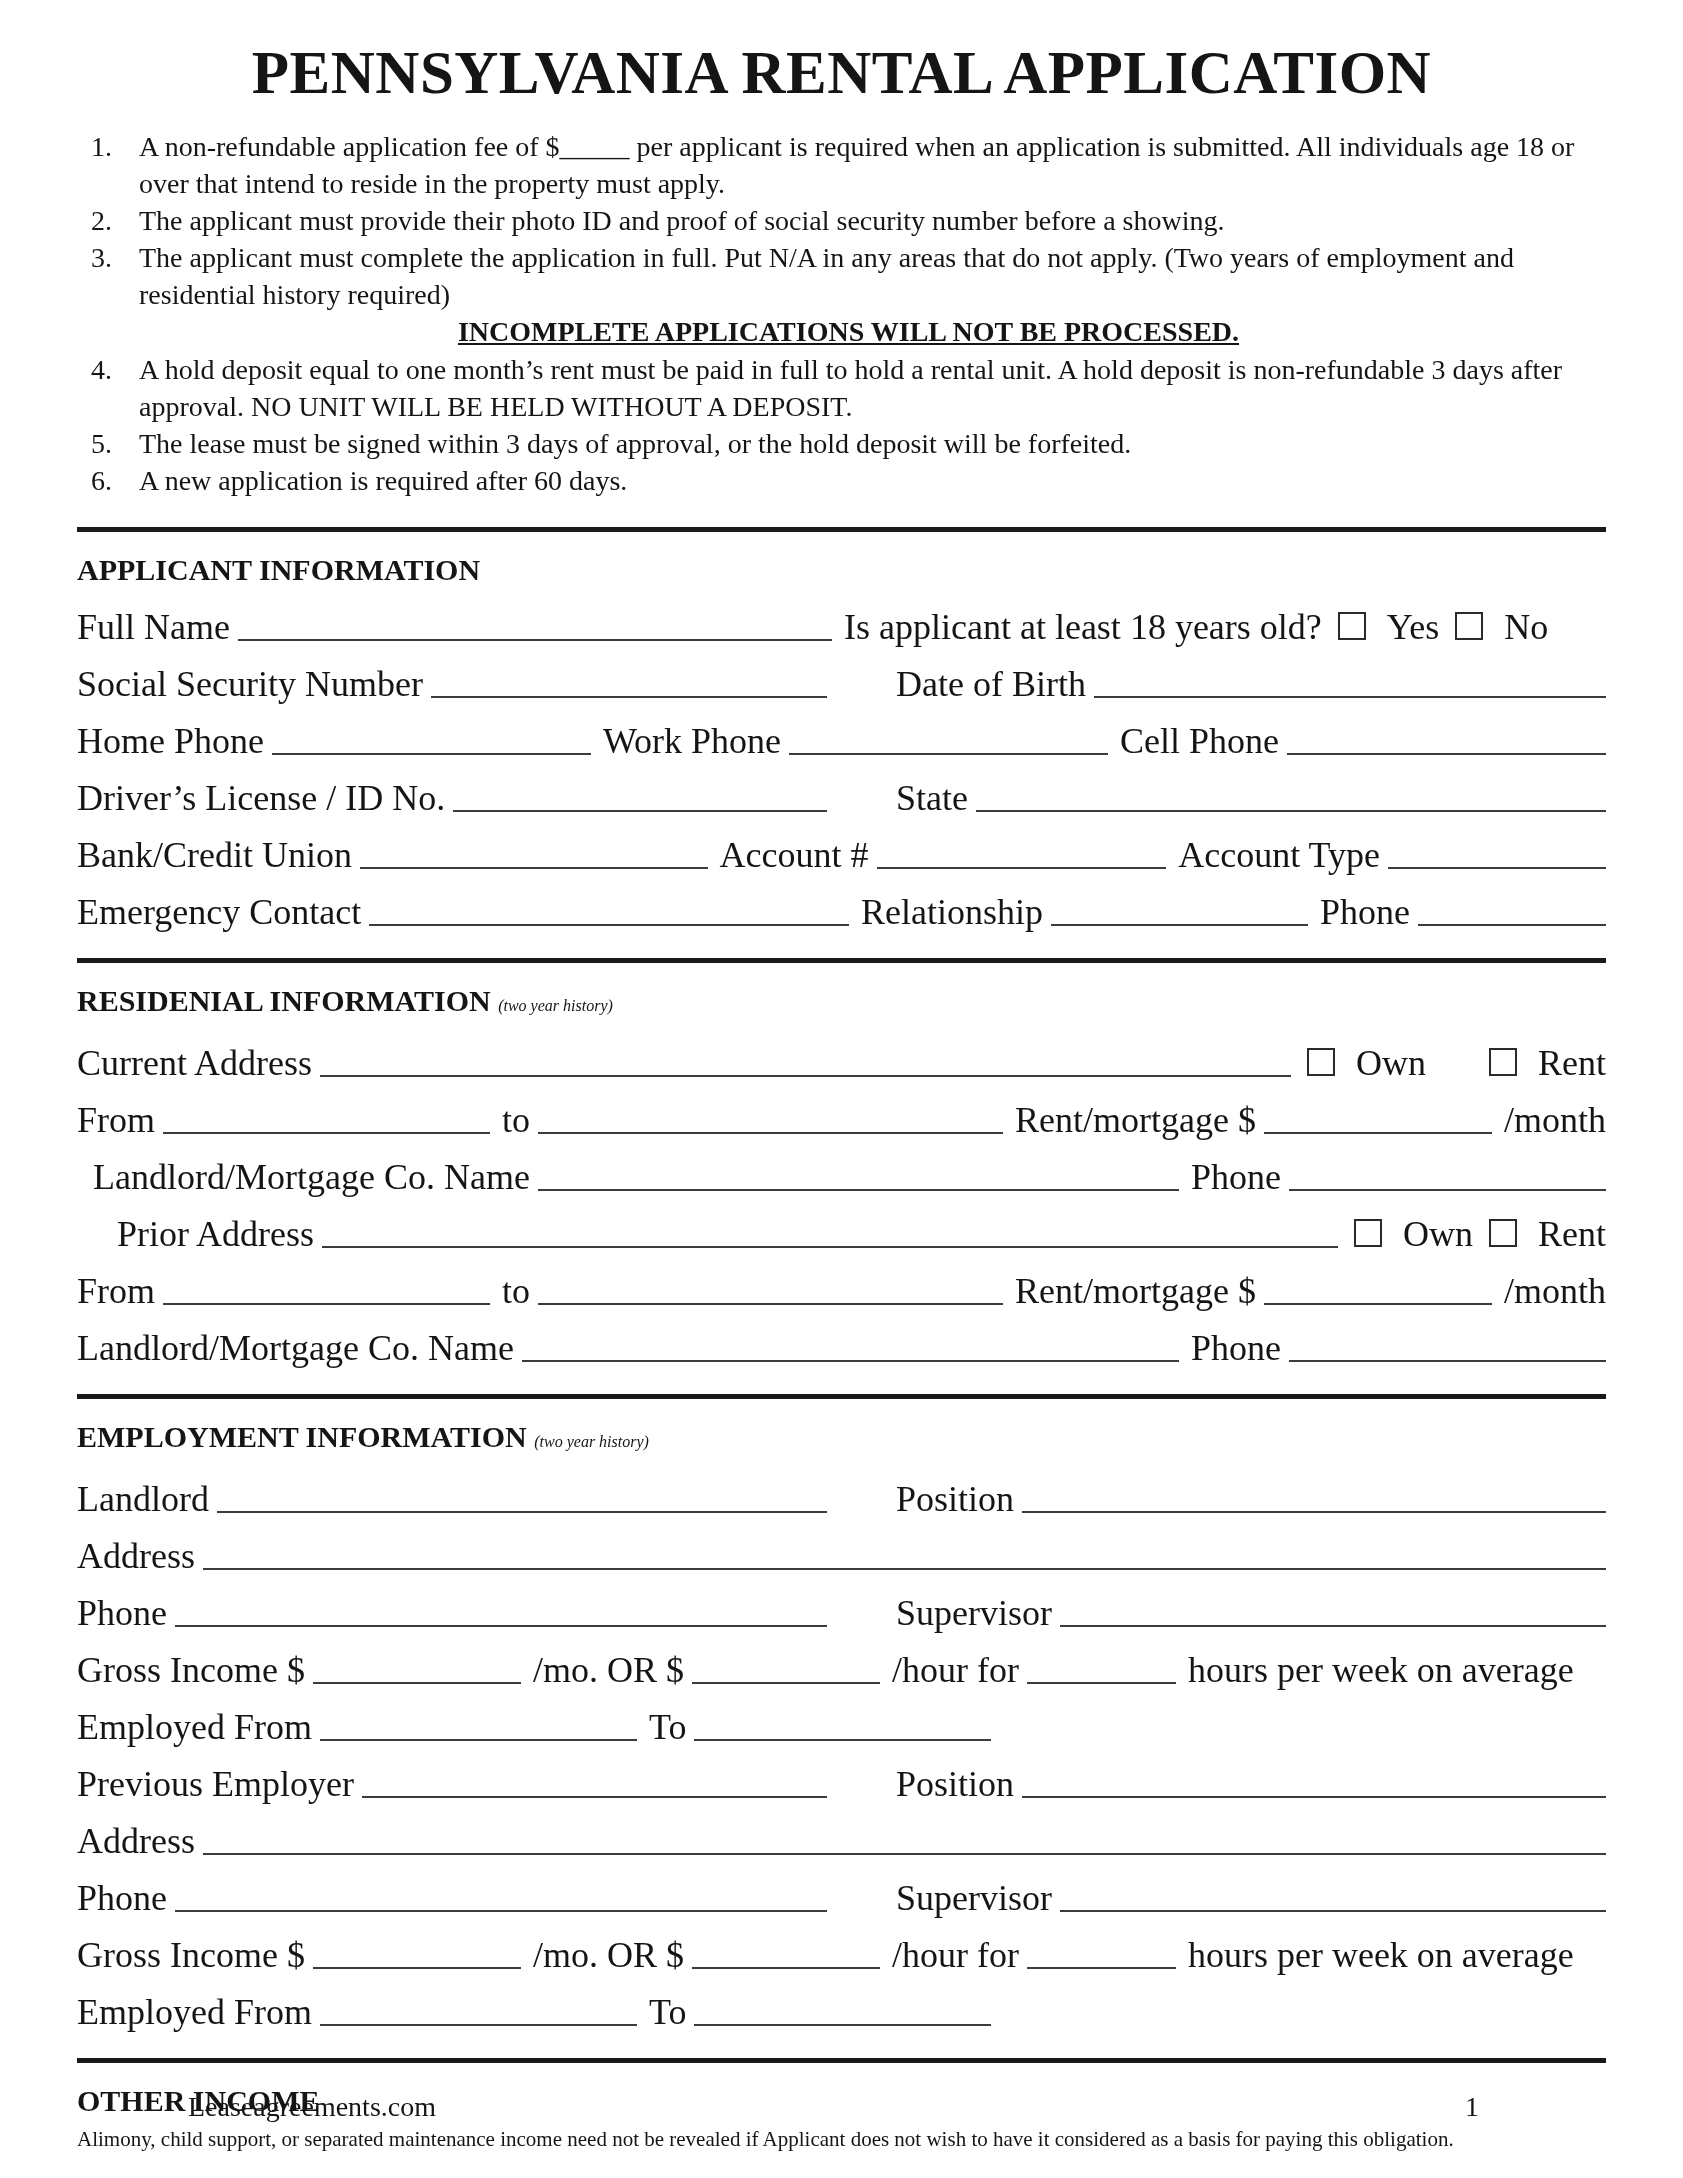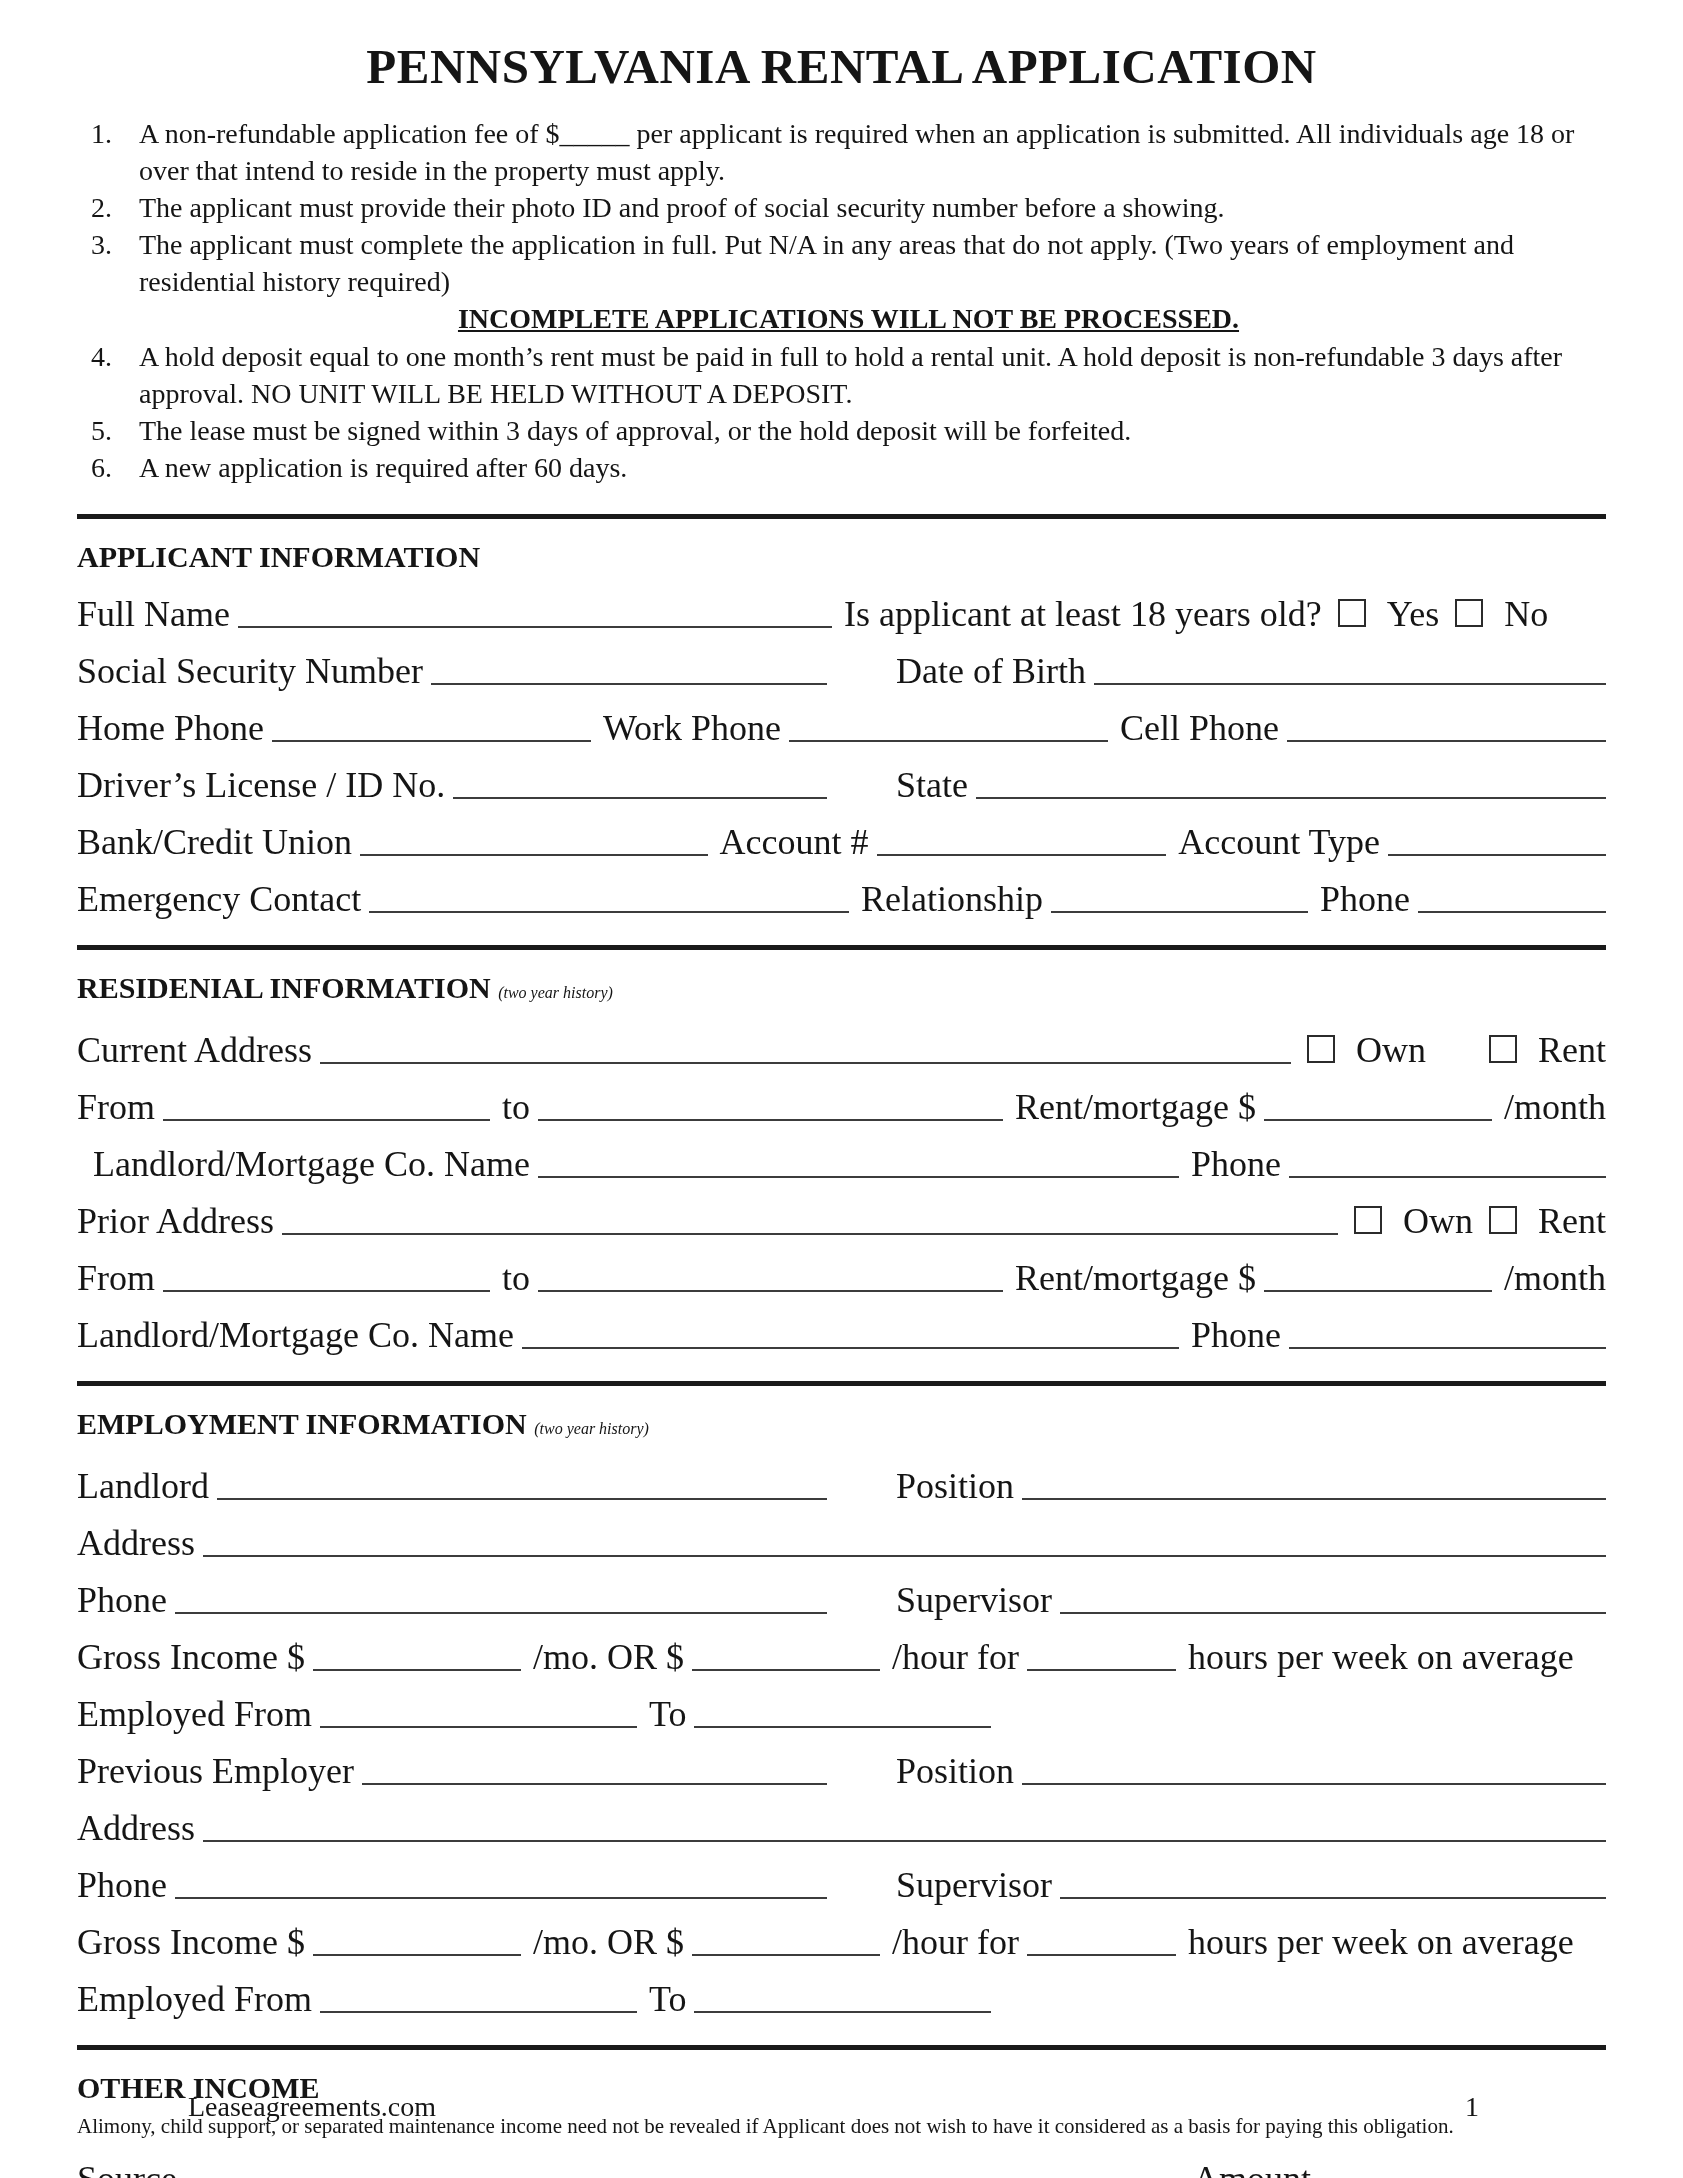--- a/index.html
+++ b/index.html
@@ -1,21 +1,21 @@
 <!DOCTYPE html>
 <html><head>
 <meta charset="utf-8">
 <style>
   html,body{margin:0;padding:0;background:#ffffff;}
   .page{
     width:1683px;height:2178px;background:#ffffff;margin:0 auto;
     font-family:"Liberation Serif", serif;color:#151515;
     position:relative;box-sizing:border-box;padding:26px 77px 0 77px;
   }
-  .title{text-align:center;font-weight:700;font-size:49px;margin:12px 0 20px 0;letter-spacing:0.5px;}
+  .title{text-align:center;font-weight:700;font-size:61px;margin:12px 0 20px 0;letter-spacing:0.5px;}
   .inst-list{font-size:28px;line-height:37px;margin-left:14px;}
   .inst{display:flex;}
   .inst-num{flex:0 0 48px;}
   .inst-text{flex:1;}
   .notice{font-size:28px;line-height:38px;font-weight:700;text-align:center;}
   .notice span{text-decoration:underline;}
   .divider{border-top:5px solid #1a1a1a;margin-top:28px;}
   .sec-heading{font-size:30px;font-weight:700;margin-top:20px;line-height:36px;}
   .sec-sub{font-weight:400;font-style:italic;font-size:16px;}
   .row{display:flex;align-items:flex-end;font-size:36px;line-height:36px;margin-top:21px;}
@@ -26,21 +26,21 @@
   .f12{flex:1.2 1 0;}
   .f10{flex:1 1 0;}
   .w150{width:149px;} .w190{width:188px;} .w210{width:208px;} .w220{width:218px;}
   .w230{width:228px;} .w260{width:257px;} .w290{width:287px;}
   .w300{width:297px;} .w320{width:317px;} .w330{width:327px;} .w600{width:594px;}
   .col-l{flex:0 0 750px;display:flex;align-items:flex-end;margin-right:57px;}
   .cb{flex:0 0 24px;width:24px;height:24px;border:2px solid #2b2b2b;align-self:flex-end;margin:0 9px 5px 16px;background:#fff;}
   .cb.gap{margin-left:63px;}
   .ml24{margin-left:24px;} .ml30{margin-left:30px;} .ml40{margin-left:40px;} .ml50{margin-left:50px;}
   .tight{margin-left:2px;}
-  .ind16{margin-left:16px;} .ind40{}
+  .ind16{margin-left:16px;} .ind40{margin-left:40px;}
   .disclaimer{font-size:21px;line-height:28px;margin-top:6px;}
   .footer{position:absolute;left:77px;right:77px;bottom:55px;display:flex;justify-content:space-between;font-size:28px;padding:0 127px 0 111px;}
 </style>
 </head>
 <body>
 
 <div class="page">
 
   <h1 class="title">PENNSYLVANIA RENTAL APPLICATION</h1>
 

